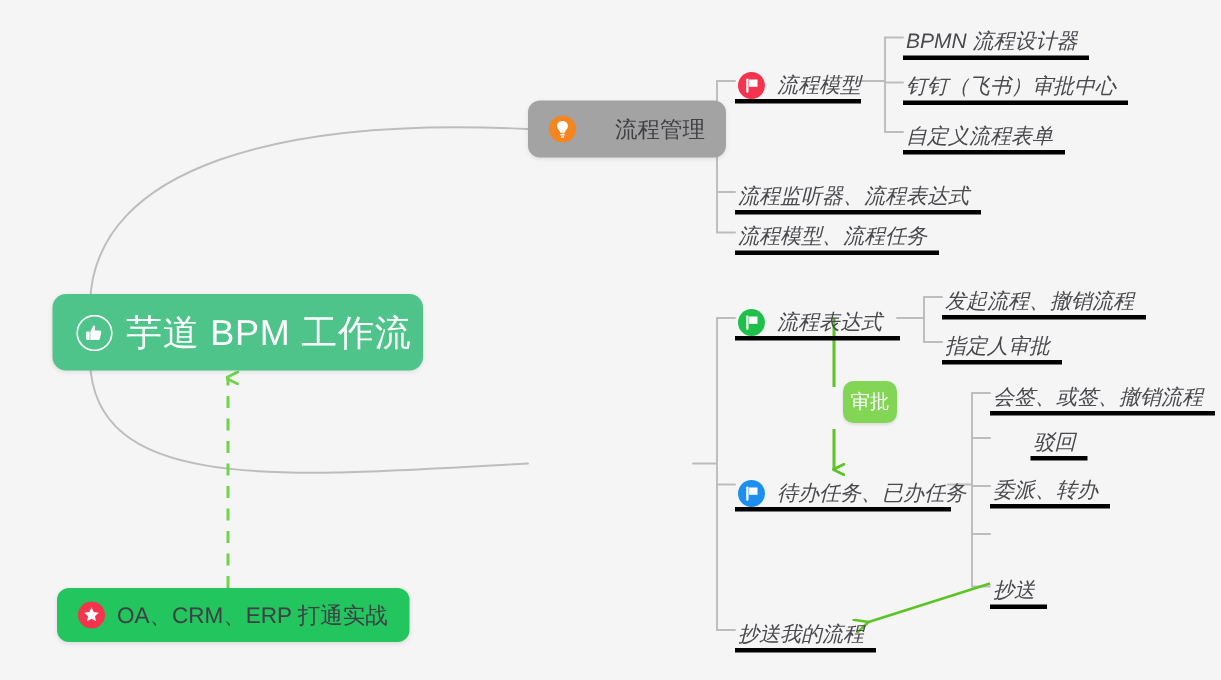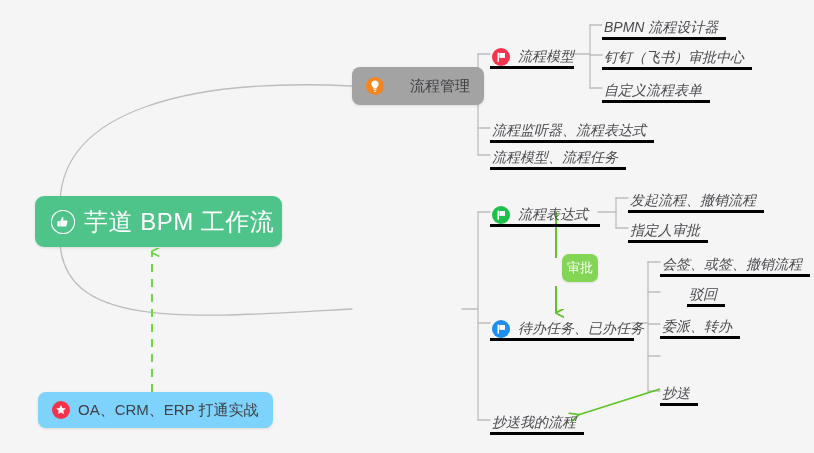--- a/index.html
+++ b/index.html
@@ -101,21 +101,21 @@
     color: #ffffff;
     font-size: 13px;
     display: flex; align-items: center; justify-content: center;
     width: 36px; height: 28px;
     box-shadow: 0 1px 2px rgba(0,0,0,0.10);
   }
 
   
   .detached-card {
     position: absolute;
-    background: #7dd3fc;
+    background: #22c55e;
     border-radius: 8px;
     display: flex;
     align-items: center;
     padding: 0 14px;
     height: 36px;
     box-shadow: 0 1px 3px rgba(0,0,0,0.10);
   }
   .detached-card .card-label { font-size: 15px; }
 </style>
 </head>

